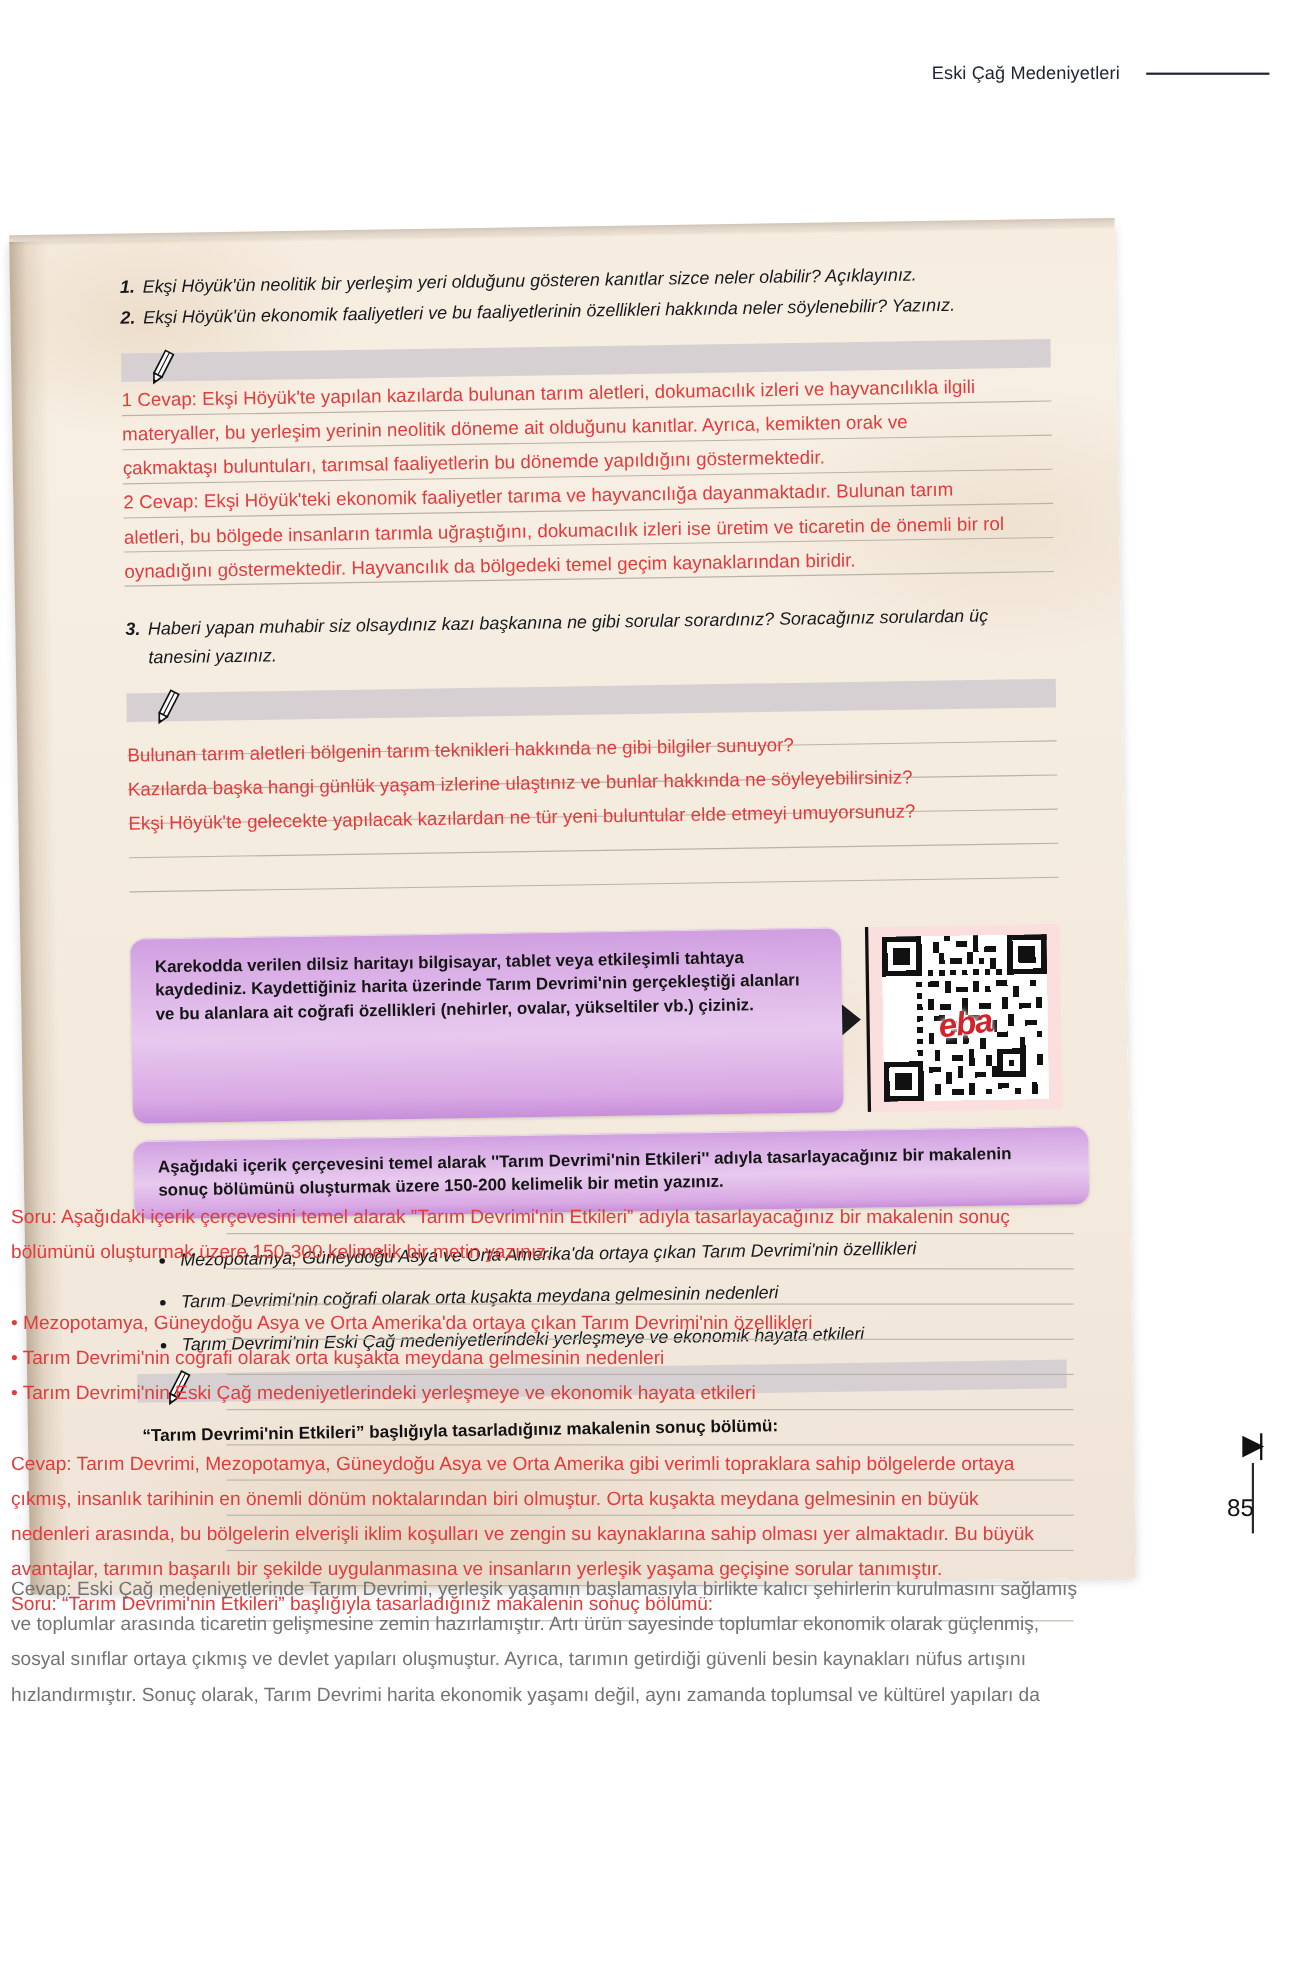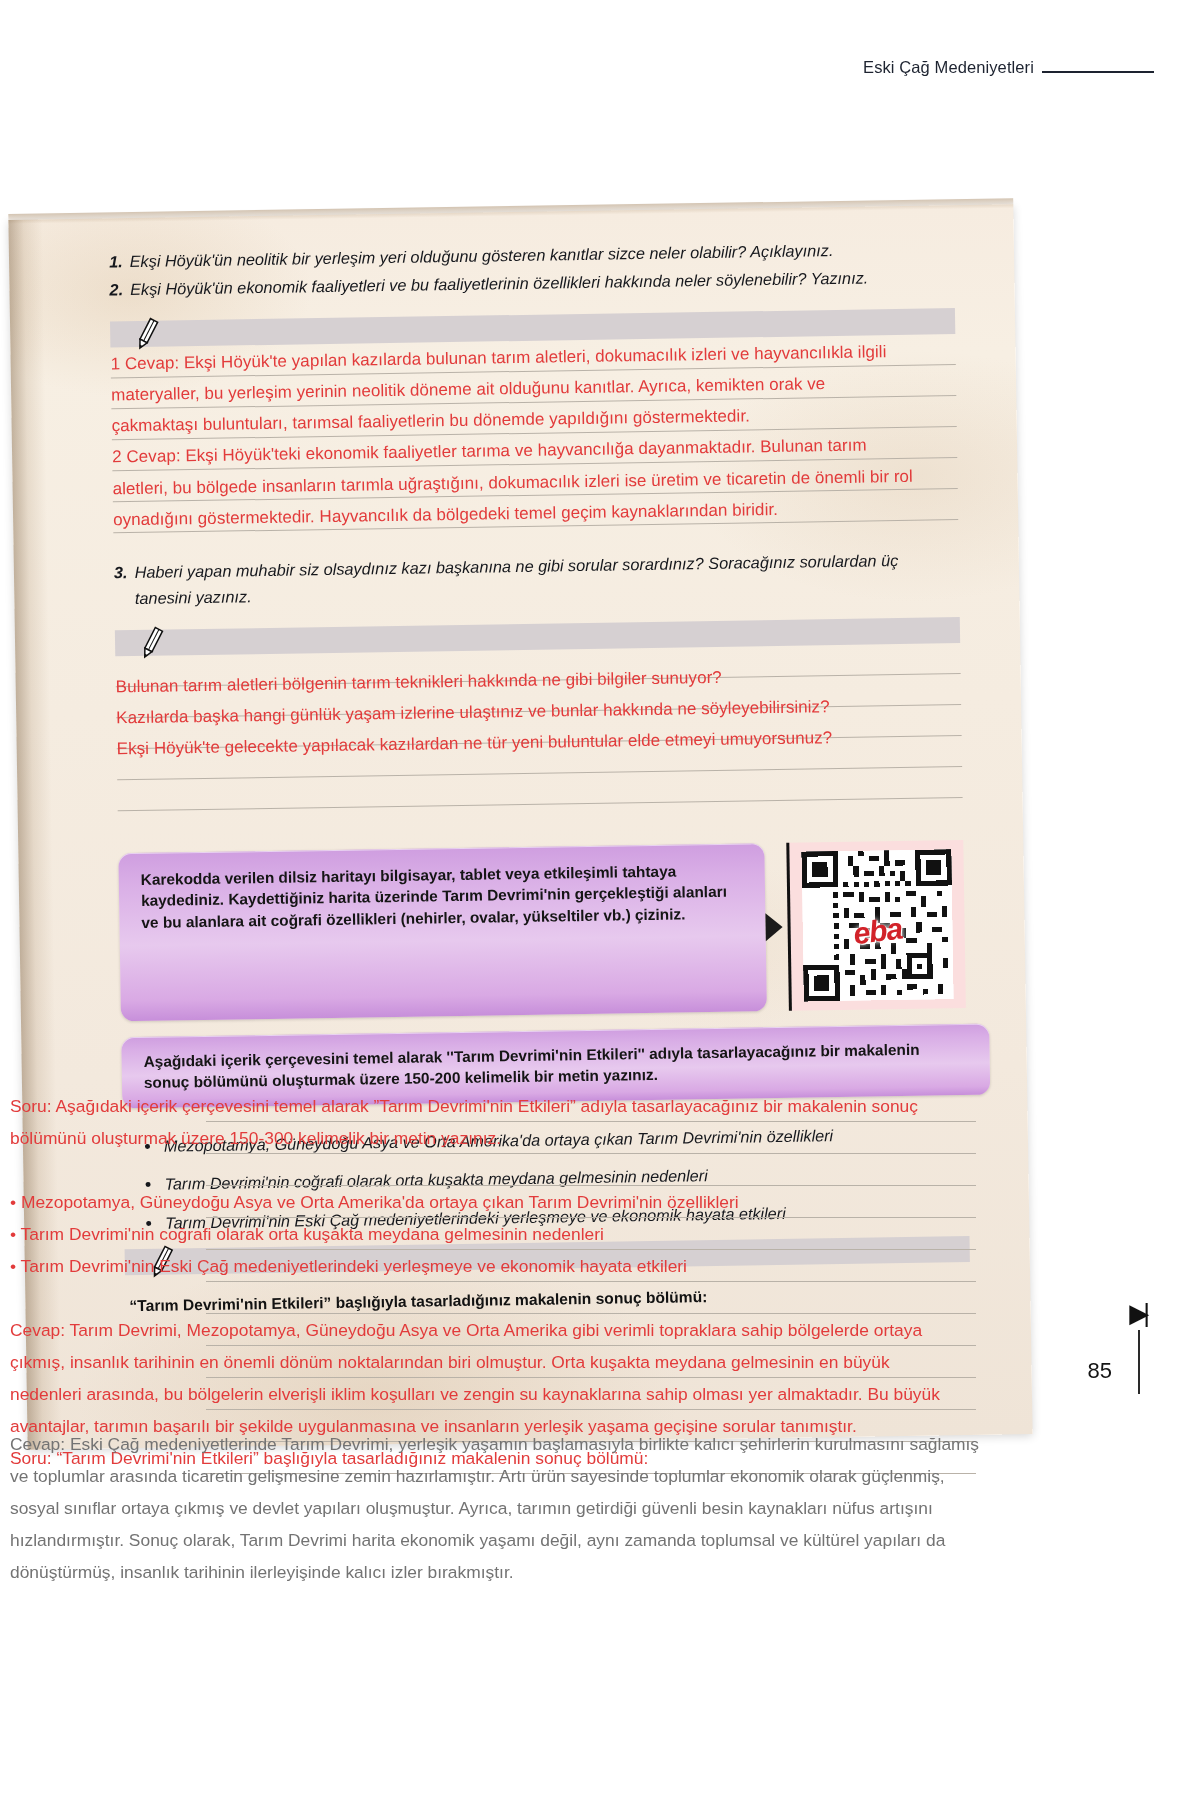--- a/index.html
+++ b/index.html
@@ -18,22 +18,22 @@
     height: 1796px;
     background: #ffffff;
   }
 
   
   .header {
     position: absolute;
     top: 58px;
     right: 30px;
     display: flex;
-    align-items: center;
-    gap: 0;
+    align-items: flex-start;
+    gap: 16px;
   }
   .header-title {
     font-size: 16.5px;
     color: #1d2330;
     letter-spacing: .1px;
     white-space: nowrap;
   }
   .header-rule {
     width: 112px;
     height: 2px;
@@ -229,21 +229,21 @@
     left: 206px;
     top: 0;
     width: 770px;
     pointer-events: none;
   }
   .ov-lines div { height: 32px; border-bottom: 1px solid #b9b2a8; }
 
   
   .page-num {
     position: absolute;
-    right: 72px;
+    right: 44px;
     top: 1358px;
     font-size: 22px;
     color: #141414;
     font-weight: 400;
   }
   .page-num-rule {
     position: absolute;
     right: 44px;
     top: 1330px;
     width: 2px;
@@ -543,16 +543,15 @@
 
   <div class="nav-arrow">▶|</div>
   <div class="page-num-rule"></div>
   <div class="page-num">85</div>
 
   <div class="tail-text">
     <p>Cevap: Eski Çağ medeniyetlerinde Tarım Devrimi, yerleşik yaşamın başlamasıyla birlikte kalıcı şehirlerin kurulmasını sağlamış</p>
     <p>ve toplumlar arasında ticaretin gelişmesine zemin hazırlamıştır. Artı ürün sayesinde toplumlar ekonomik olarak güçlenmiş,</p>
     <p>sosyal sınıflar ortaya çıkmış ve devlet yapıları oluşmuştur. Ayrıca, tarımın getirdiği güvenli besin kaynakları nüfus artışını</p>
     <p>hızlandırmıştır. Sonuç olarak, Tarım Devrimi harita ekonomik yaşamı değil, aynı zamanda toplumsal ve kültürel yapıları da</p>
-    <p>dönüştürmüş, insanlık tarihinin ilerleyişinde kalıcı izler bırakmıştır.</p>
   </div>
 
 </div>
 
 </body></html>

